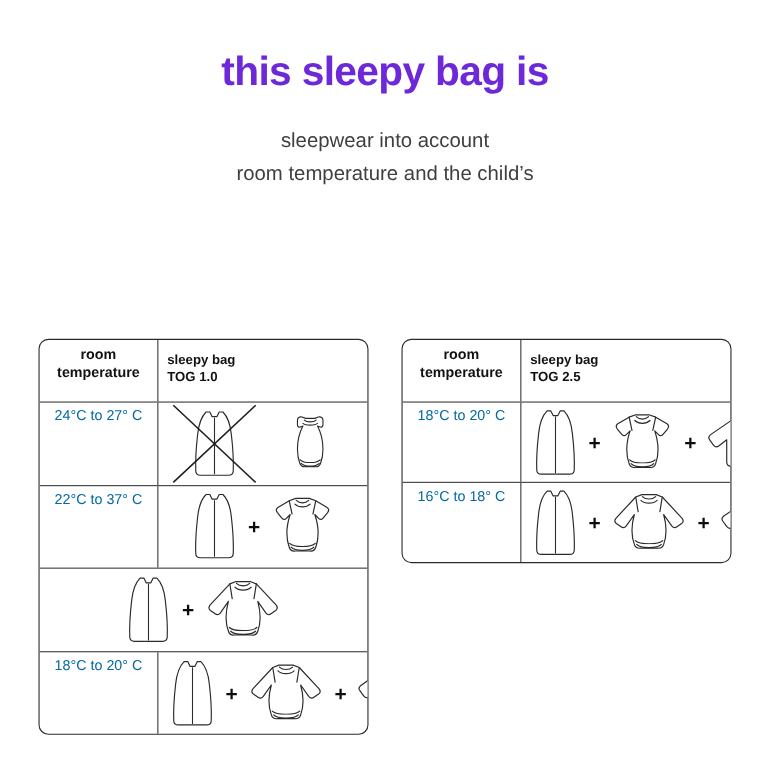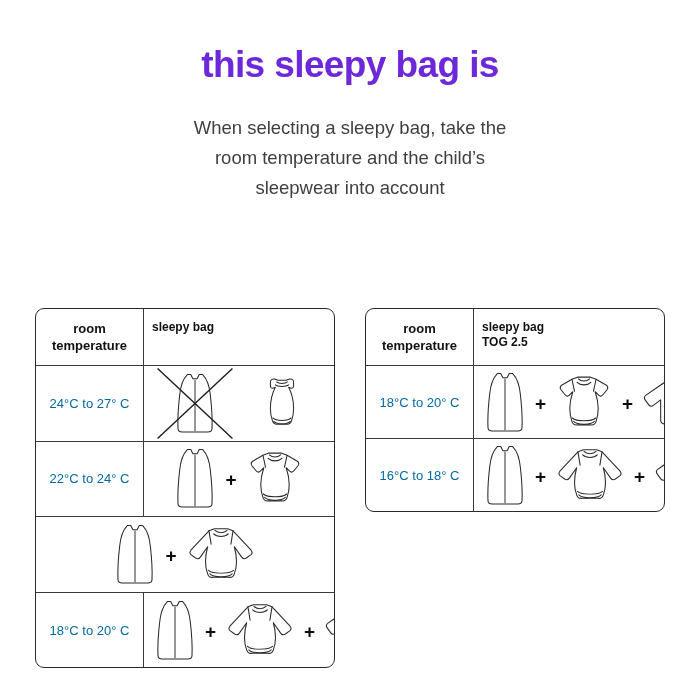--- a/index.html
+++ b/index.html
@@ -66,21 +66,20 @@
     border-bottom: 1.1px solid #3a3a3a;
   }
   .trow:last-child { border-bottom: none; }
 
   .cell-temp {
     width: 108px;
     flex: 0 0 108px;
     box-sizing: border-box;
     border-right: 1.1px solid #3a3a3a;
     display: flex;
-    align-items: center;
     justify-content: center;
     text-align: center;
     padding: 4px 3px;
   }
   .cell-items {
     flex: 1 1 auto;
     box-sizing: border-box;
     display: flex;
     align-items: center;
     justify-content: center;
@@ -129,33 +128,32 @@
   }
 </style>
 </head>
 <body>
 
 <div class="page-head">
   <h1 class="title">
     <span class="line">this sleepy bag is</span>
   </h1>
   <p class="subtitle">
-    <span class="line">When selecting a sleepy bag, take the</span>
+    <span class="line">sleepwear into account</span>
     <span class="line">room temperature and the child’s</span>
-    <span class="line">sleepwear into account</span>
   </p>
 </div>
 
 <div class="tables">
   <div class="tog-table" id="table-tog-10">
       <div class="trow head-row">
         <div class="cell-temp">
           <span>room<br>temperature</span>
         </div>
-        <div class="cell-items"><span>sleepy bag</span></div>
+        <div class="cell-items"><span>sleepy bag</span><span class="l2">TOG 1.0</span></div>
       </div>
       <div class="trow" style="height: 75.5px;">
         <div class="cell-temp">
           <span class="temp-text">24°C to 27° C</span>
         </div>
         <div class="cell-items">
           <span class="garment crossed">
             <svg width="46" height="63" viewBox="0 0 54 74" aria-hidden="true">
     <path fill="#ffffff" stroke="#2b2b2b" stroke-width="1.25" stroke-linejoin="round" stroke-linecap="round" d="M18 3 L22 3 L24.5 8 L29.5 8 L32 3 L36 3 C41 8 44 17 45 27 C46.5 40 47.5 54 47 66 C47 69 45 70.5 42 70.5 L12 70.5 C9 70.5 7 69 7 66 C6.5 54 7.5 40 9 27 C10 17 13 8 18 3 Z"></path>
     <line x1="27" y1="9" x2="27" y2="69.5" stroke="#2b2b2b" stroke-width="1.15"></line>
@@ -172,21 +170,21 @@
     <path fill="#ffffff" stroke="#2b2b2b" stroke-width="1.25" stroke-linejoin="round" stroke-linecap="round" d="M22.5 7 C25 9.5 33 9.5 35.5 7"></path>
     <path fill="#ffffff" stroke="#2b2b2b" stroke-width="1.25" stroke-linejoin="round" stroke-linecap="round" d="M21 10.5 C24 13 34 13 37 10.5"></path>
     <path fill="#ffffff" stroke="#2b2b2b" stroke-width="1.25" stroke-linejoin="round" stroke-linecap="round" d="M18 50.5 C22 54.5 36 54.5 40 50.5"></path>
     <path fill="#ffffff" stroke="#2b2b2b" stroke-width="1.25" stroke-linejoin="round" stroke-linecap="round" d="M19 54.5 C23 58.5 35 58.5 39 54.5"></path>
   </svg>
           </span>
         </div>
       </div>
       <div class="trow" style="height: 75.5px;">
         <div class="cell-temp">
-          <span class="temp-text">22°C to 24° C</span>
+          <span class="temp-text">22°C to 37° C</span>
         </div>
         <div class="cell-items">
           <span class="garment">
             <svg width="46" height="63" viewBox="0 0 54 74" aria-hidden="true">
     <path fill="#ffffff" stroke="#2b2b2b" stroke-width="1.25" stroke-linejoin="round" stroke-linecap="round" d="M18 3 L22 3 L24.5 8 L29.5 8 L32 3 L36 3 C41 8 44 17 45 27 C46.5 40 47.5 54 47 66 C47 69 45 70.5 42 70.5 L12 70.5 C9 70.5 7 69 7 66 C6.5 54 7.5 40 9 27 C10 17 13 8 18 3 Z"></path>
     <line x1="27" y1="9" x2="27" y2="69.5" stroke="#2b2b2b" stroke-width="1.15"></line>
   </svg>
           </span>
           <span class="plus">+</span>
           <span class="garment">

